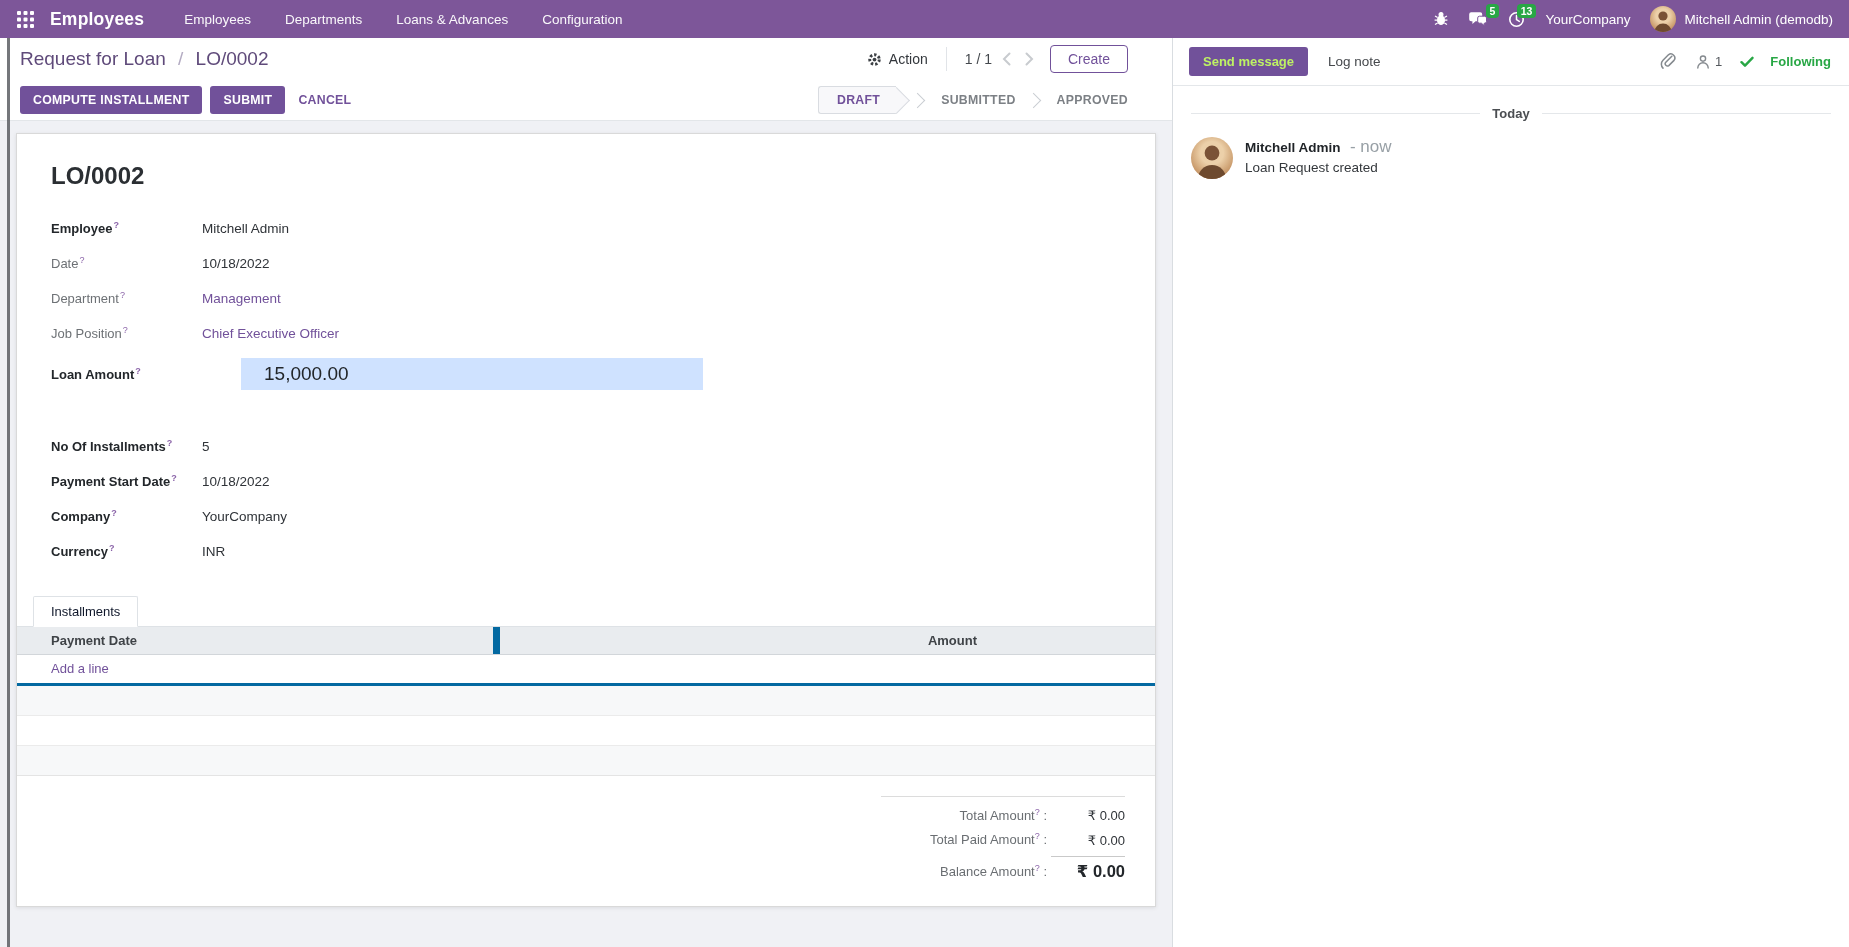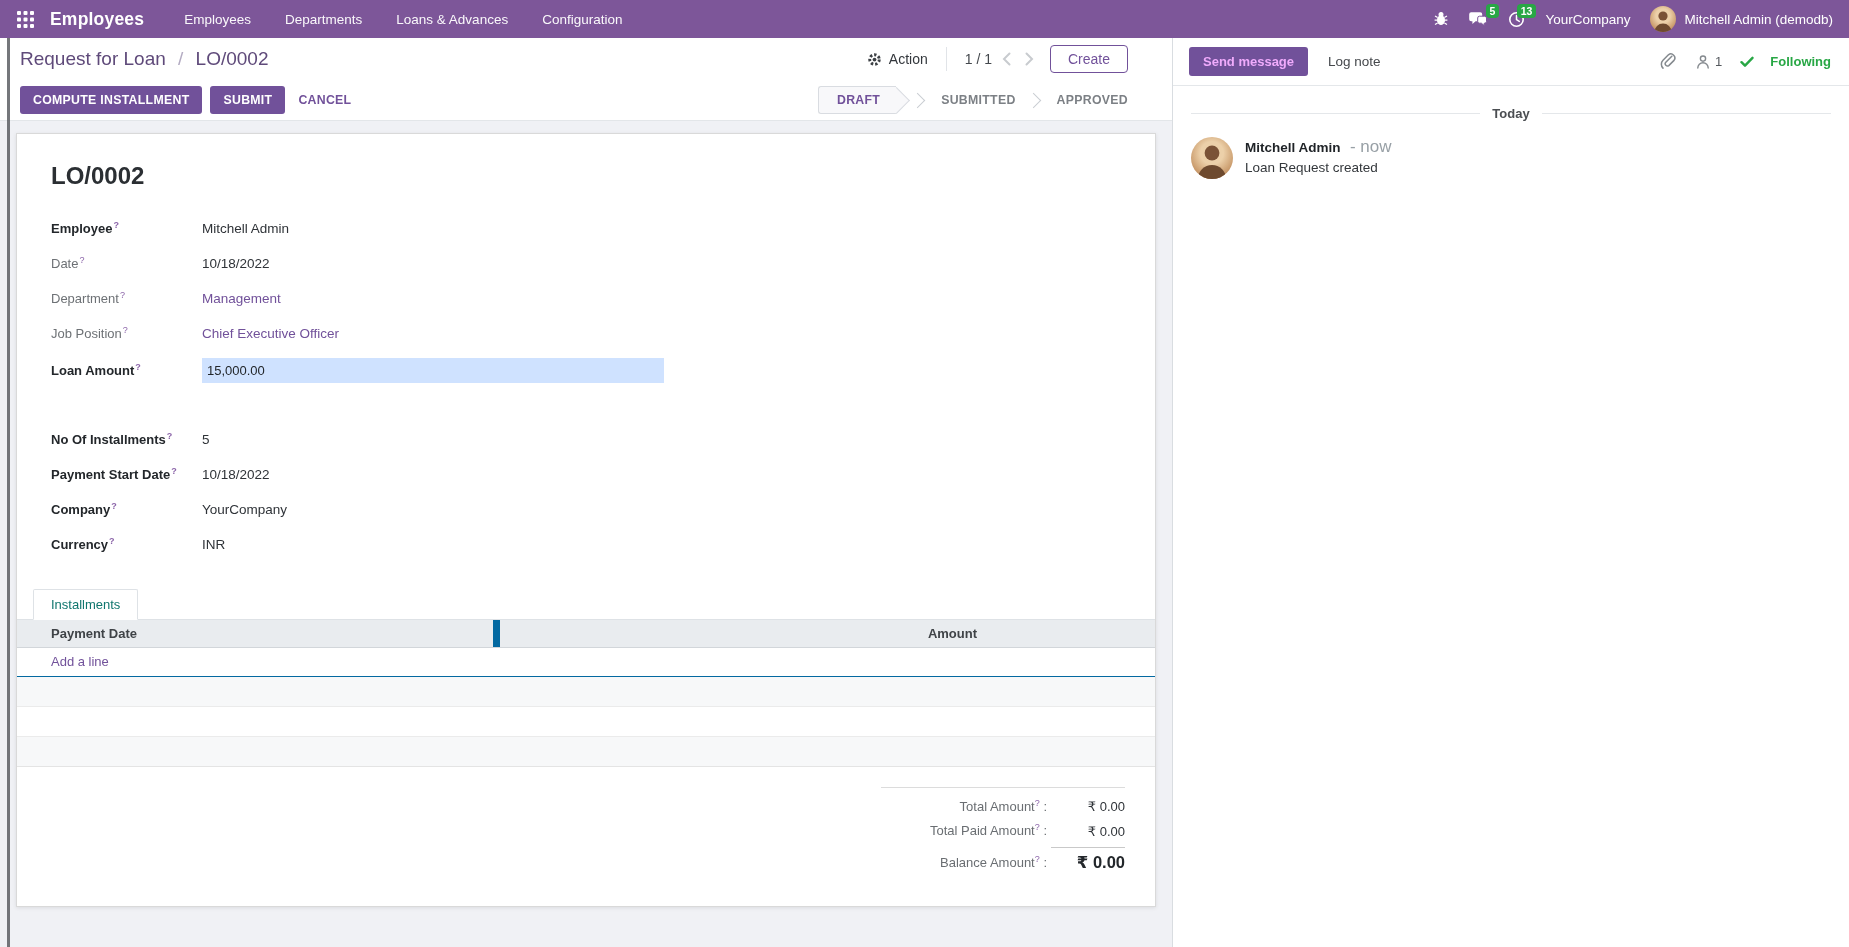--- a/index.html
+++ b/index.html
@@ -65,50 +65,50 @@
   .sheet-pad { padding:28px 34px 0; }
   .sheet-title { font-size:24px; font-weight:700; color:#2b2f33; margin-bottom:28px; }
 
   .frow { display:flex; align-items:center; margin-bottom:14px; min-height:21px; }
   .flabel { flex:0 0 151px; font-size:13px; }
   .flabel.strong { color:#23272b; font-weight:700; }
   .flabel.muted { color:#6d7175; }
   .flabel sup { color:#8a63a8; font-size:9px; margin-left:1px; }
   .fval { font-size:13.5px; color:#2f3338; }
   .fval.link { color:#71519a; cursor:pointer; }
-  .hl-input { width:462px; background:#cfe2ff; padding:5px 5px; font-size:13px; color:#22262a; cursor:text; }
+  .hl-input { width:462px; background:#cfe2ff; padding:5px 23px; font-size:19px; color:#22262a; cursor:text;margin-left:39px; }
   .grp2 { margin-top:46px; }
 
   
   .notebook { margin-top:34px; }
   .tabbar { border-bottom:1px solid #dee2e6; padding-left:16px; }
   .tab { display:inline-block; background:#fff; border:1px solid #dee2e6; border-bottom:1px solid #fff;
-    margin-bottom:-1px; border-radius:2px 2px 0 0; padding:7px 17px; font-size:13px; color:#0f766e; cursor:pointer; }
+    margin-bottom:-1px; border-radius:2px 2px 0 0; padding:7px 17px; font-size:13px; color:#0f172a; cursor:pointer; }
   .thead { display:flex; background:#e9ecef; border-bottom:1px solid #d2d6da; }
   .th { font-size:13px; font-weight:700; color:#3f4347; padding:6px 0; }
   .th-date { flex:0 0 483px; padding-left:34px; border-right:7px solid #0369a1; }
   .th-amount { flex:1; text-align:right; }
   .th-tail { flex:0 0 178px; }
-  .add-row { padding:6px 0 7px 34px; font-size:13px; color:#71519a; border-bottom:1px solid #0369a1; cursor:pointer; }
+  .add-row { padding:6px 0 7px 34px; font-size:13px; color:#71519a; border-bottom:3px solid #0369a1; cursor:pointer; }
   .erow { height:30px; border-bottom:1px solid #ebebeb; }
   .erow.alt { background:#f7f8f9; }
   .erow:last-of-type { border-bottom:1px solid #e4e4e4; }
 
   
   .totals { width:244px; margin:20px 30px 0 auto; border-top:1px solid #dcdcdc; padding-top:6px; }
   .trow { display:flex; justify-content:flex-end; align-items:baseline; padding:4px 0; }
   .tlabel { font-size:13px; color:#6a6e72; }
   .tlabel sup { color:#8a63a8; font-size:9px; }
   .tval { width:74px; text-align:right; font-size:13px; color:#2f3338; margin-left:4px; }
   .tval.balance { border-top:1px solid #c9c9c9; font-weight:700; font-size:16.5px; padding-top:5px; color:#23272b; }
 
   
   .chatter { flex:1; background:#fff; display:flex; flex-direction:column; }
   .chat-top { display:flex; align-items:center; padding:0 18px 0 16px; height:48px; border-bottom:1px solid #e4e7ea; }
-  .send-btn { background:#71519a; color:#f0abfc; border:none; border-radius:3px; font-size:13px; font-weight:700;
+  .send-btn { background:#71519a; color:#bef264; border:none; border-radius:3px; font-size:13px; font-weight:700;
     padding:7px 14px; cursor:pointer; }
   .lognote { margin-left:20px; font-size:13.5px; color:#45484c; cursor:pointer; }
   .chat-sp { flex:1; }
   .chat-icons { display:flex; align-items:center; gap:18px; }
   .followers { display:flex; align-items:center; gap:4px; font-size:13px; color:#55595e; cursor:pointer; }
   .following { display:flex; align-items:center; gap:16px; color:#28a745; font-size:13px; font-weight:700; cursor:pointer; }
   .today { display:flex; align-items:center; gap:12px; margin:20px 18px 16px; }
   .today .line { flex:1; height:1px; background:#e4e7ea; }
   .today .txt { font-size:13px; font-weight:700; color:#4b4e52; }
   .msg { display:flex; gap:12px; padding:0 18px; }

